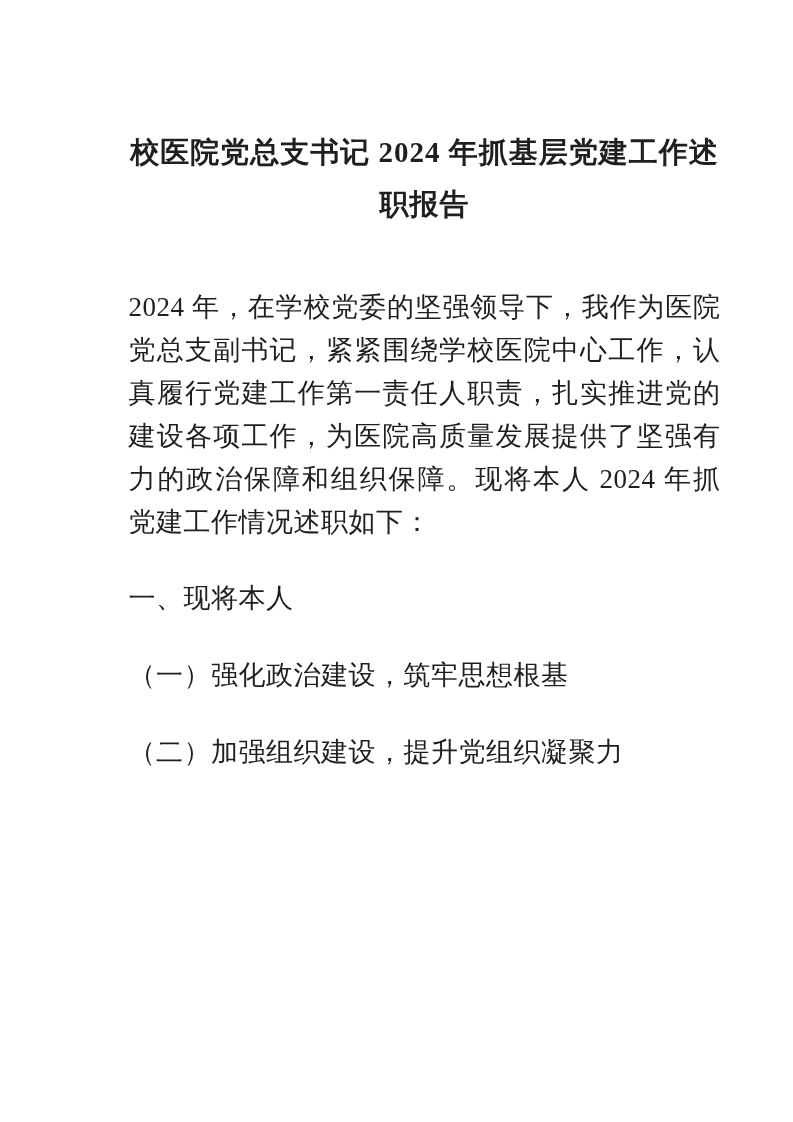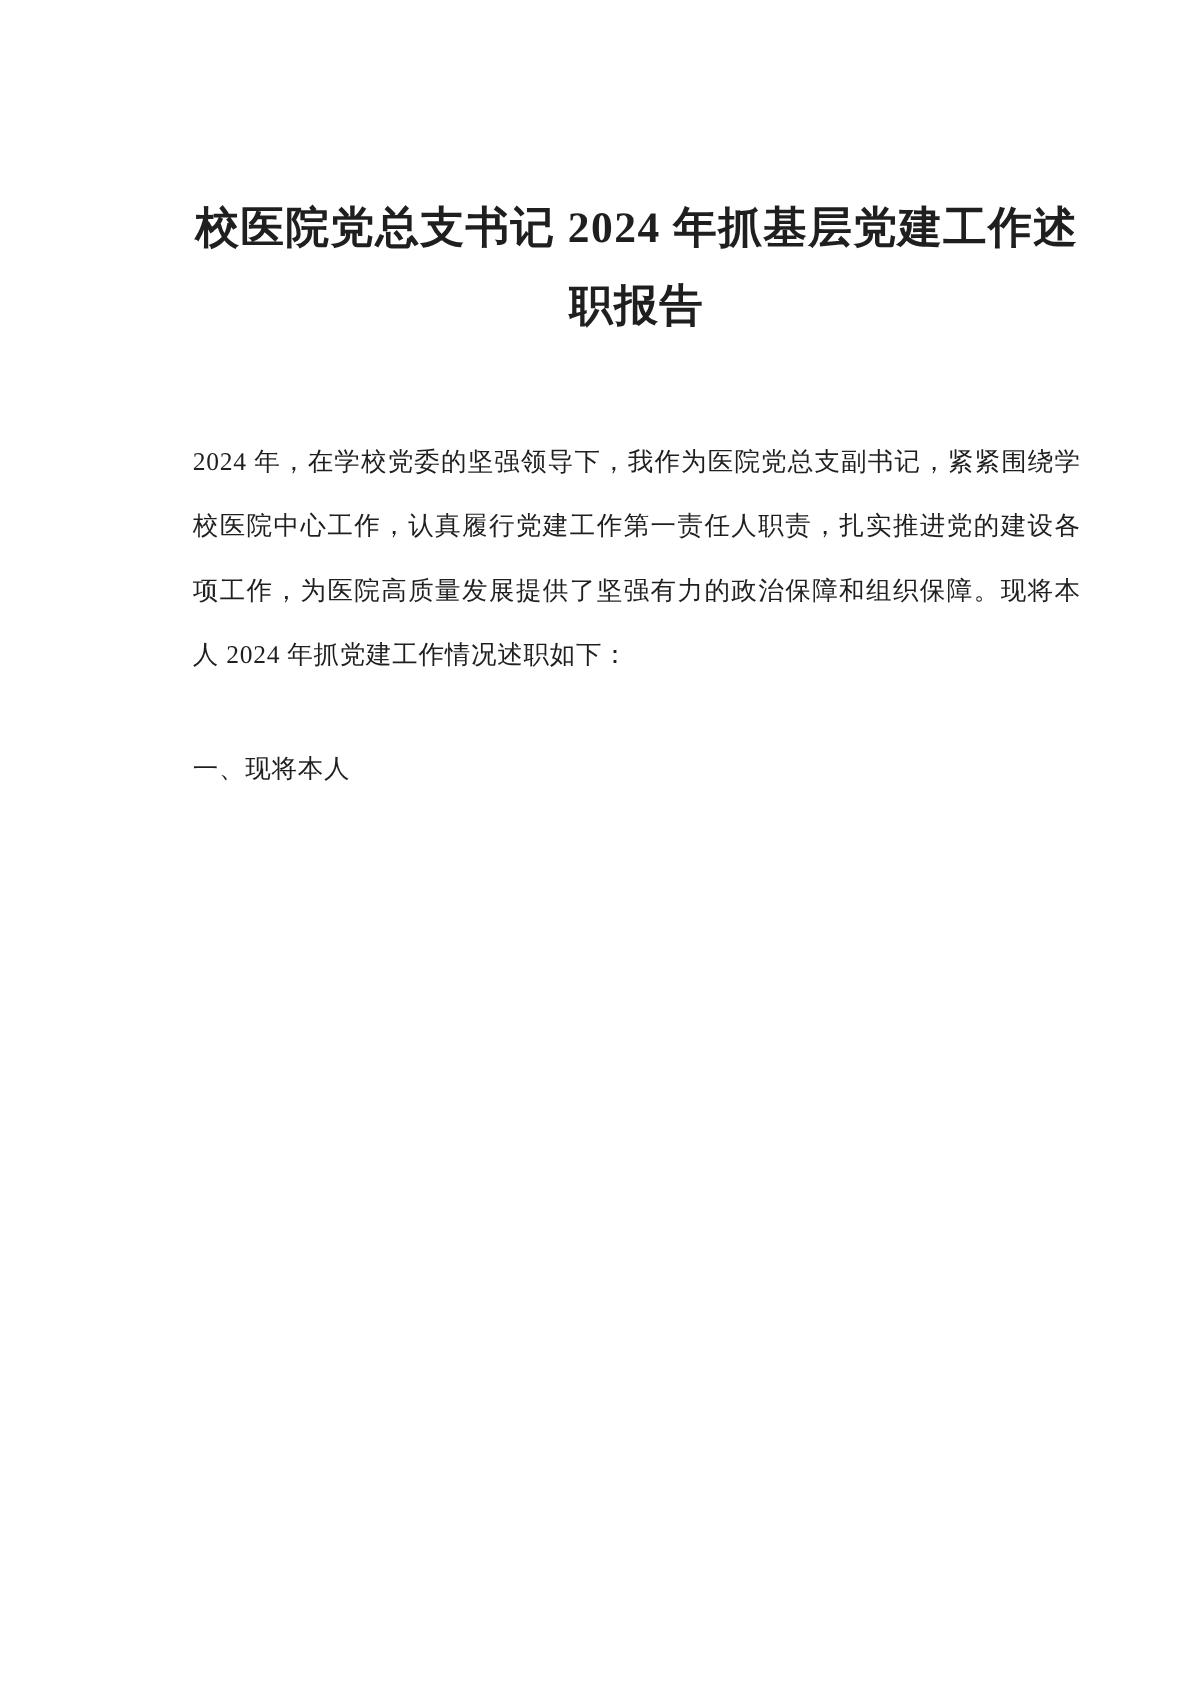--- a/index.html
+++ b/index.html
@@ -21,21 +21,21 @@
   }
   .doc-title {
     font-size: 29px;
     font-weight: bold;
     line-height: 52px;
     text-align: center;
     letter-spacing: 1px;
     margin: 0 0 56px 0;
   }
   .para {
-    font-size: 17px;
+    font-size: 27px;
     line-height: 43px;
     text-align: justify;
     text-justify: inter-character;
     letter-spacing: 0.5px;
     margin: 0 0 33px 0;
   }
   .para.heading,
   .para.subheading {
     text-align: left;
     margin-bottom: 34px;
@@ -44,15 +44,17 @@
 </head>
 <body>
 
 <div class="page">
   <h1 class="doc-title">校医院党总支书记 2024 年抓基层党建工作述职报告</h1>
 
   <p class="para body">2024 年，在学校党委的坚强领导下，我作为医院党总支副书记，紧紧围绕学校医院中心工作，认真履行党建工作第一责任人职责，扎实推进党的建设各项工作，为医院高质量发展提供了坚强有力的政治保障和组织保障。现将本人 2024 年抓党建工作情况述职如下：</p>
 
   <p class="para heading">一、现将本人</p>
 
+  <p class="para subheading">（一）强化政治建设，筑牢思想根基</p>
 
 
+  <p class="para subheading">（二）加强组织建设，提升党组织凝聚力</p>
 </div>
 
 </body></html>

